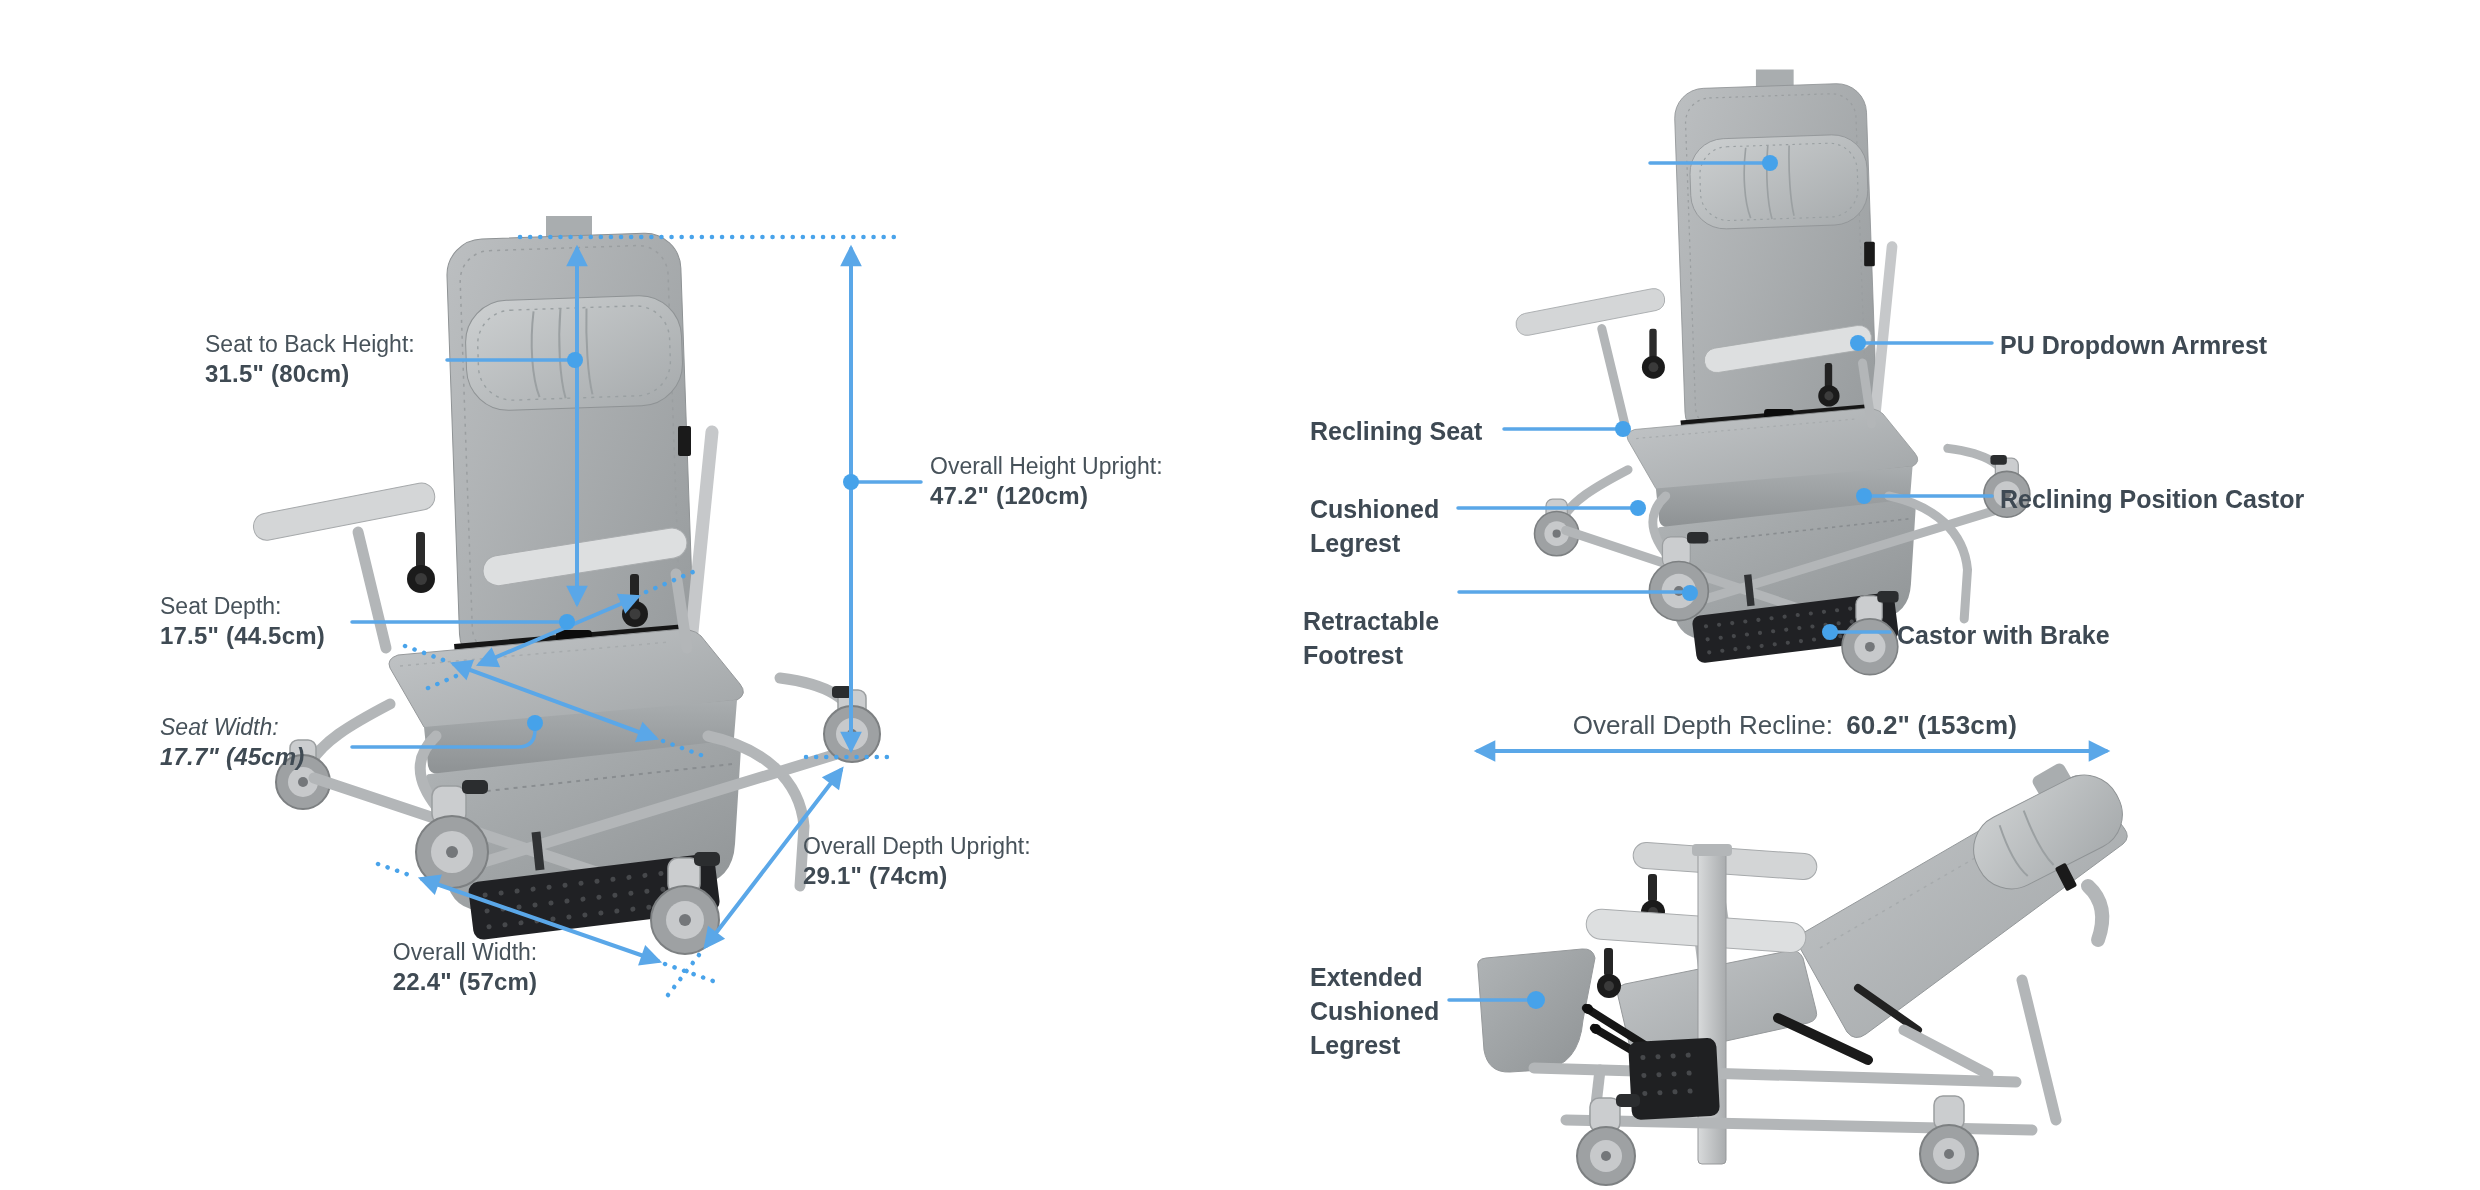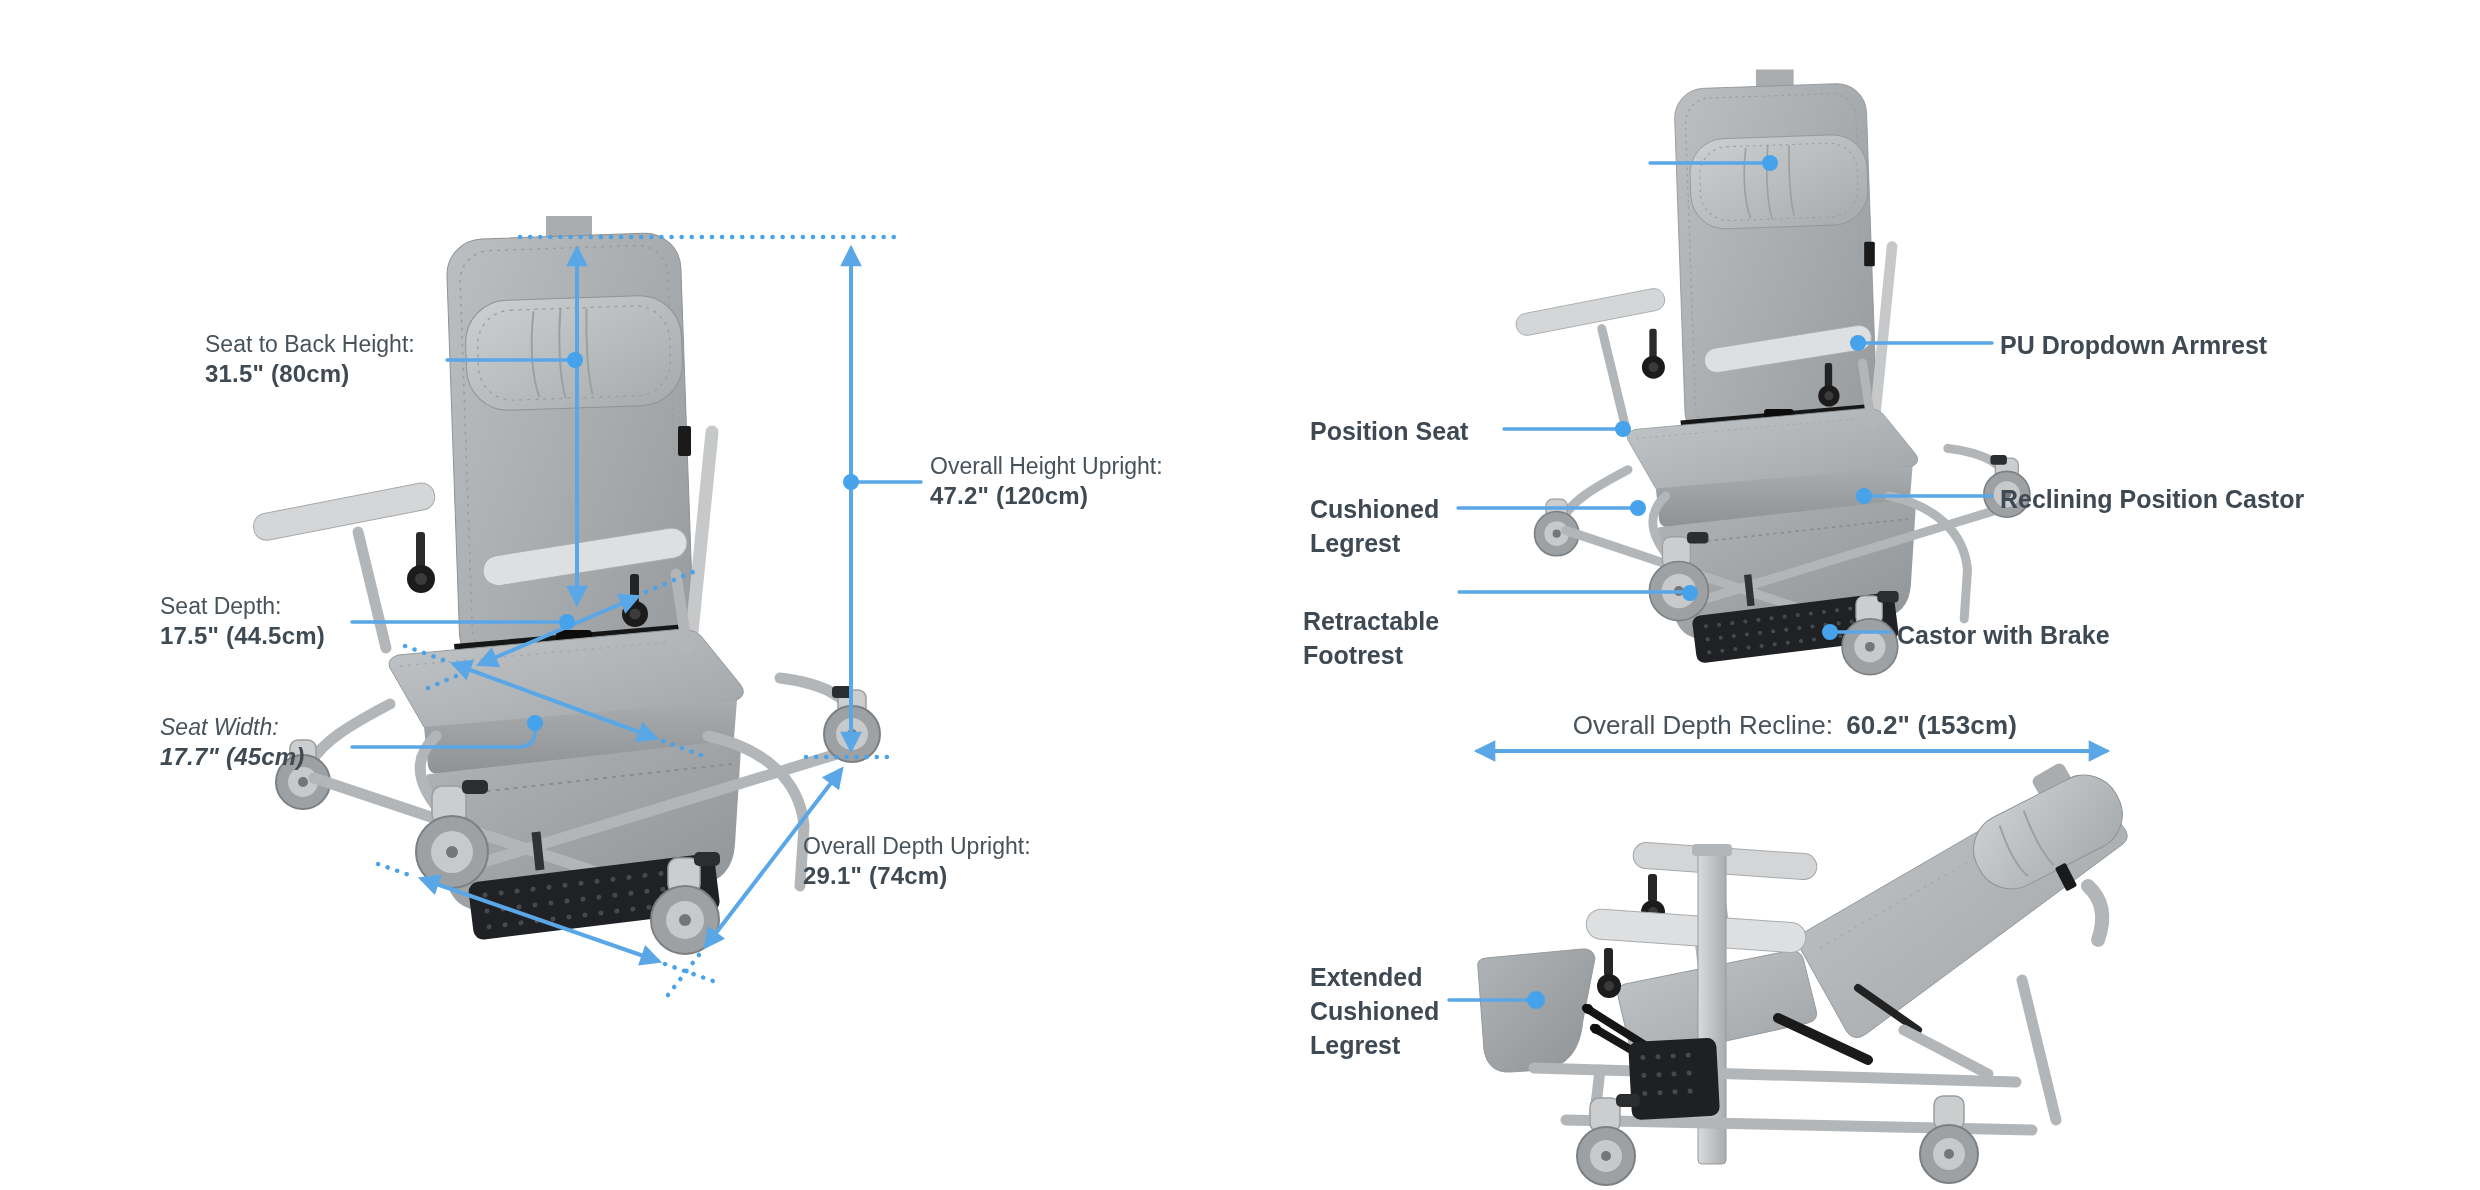--- a/index.html
+++ b/index.html
@@ -246,26 +246,30 @@
   <div class="l2">17.5" (44.5cm)</div>
 </div>
 <div class="lbl" style="left:160px;top:713px;font-style:italic;">
   <div class="l1">Seat Width:</div>
   <div class="l2">17.7" (45cm)</div>
 </div>
 <div class="lbl" style="left:803px;top:832px;">
   <div class="l1">Overall Depth Upright:</div>
   <div class="l2">29.1" (74cm)</div>
 </div>
+<div class="lbl center" style="left:330px;top:938px;width:270px;">
+  <div class="l1">Overall Width:</div>
+  <div class="l2">22.4" (57cm)</div>
+</div>
 
 <div class="feat" style="left:2000px;top:328px;">
   <div>PU Dropdown Armrest</div>
 </div>
 <div class="feat" style="left:1310px;top:414px;">
-  <div>Position Seat</div>
+  <div>Reclining Seat</div>
 </div>
 <div class="feat" style="left:1310px;top:492px;">
   <div>Cushioned</div>
   <div>Legrest</div>
 </div>
 <div class="feat" style="left:1303px;top:576px;margin-top:28px;">
   <div>Retractable</div>
   <div>Footrest</div>
 </div>
 <div class="feat" style="left:2000px;top:482px;">

